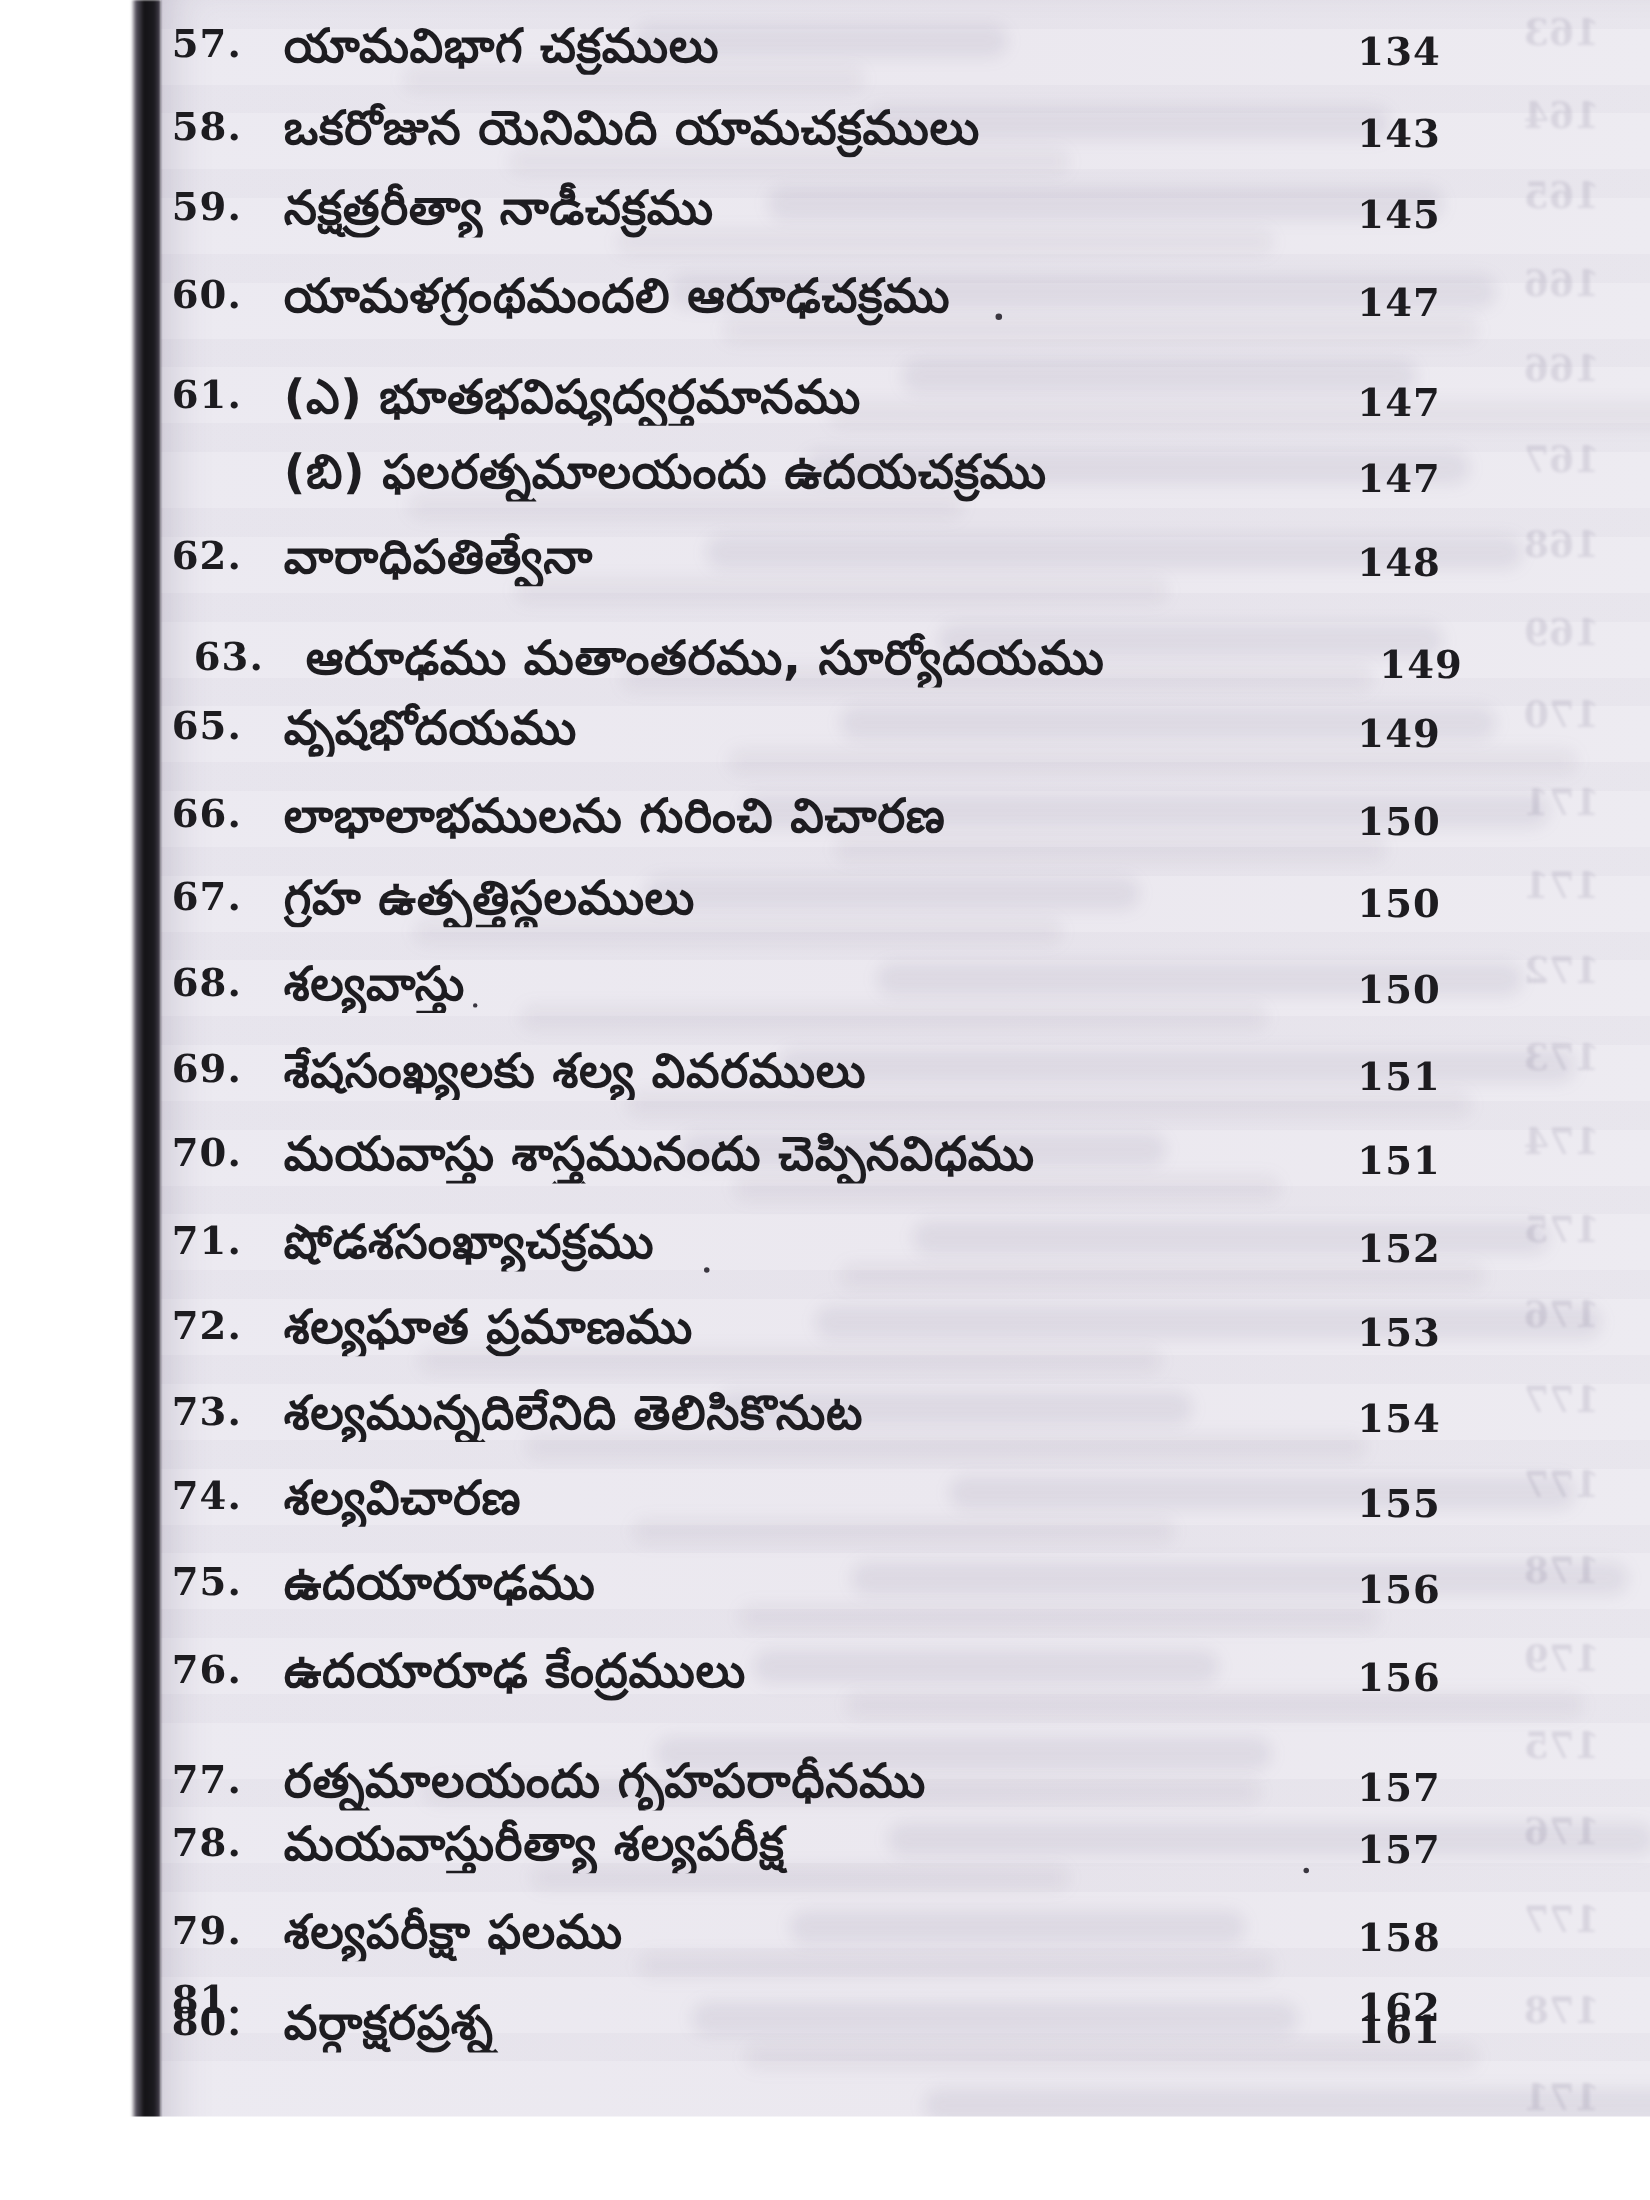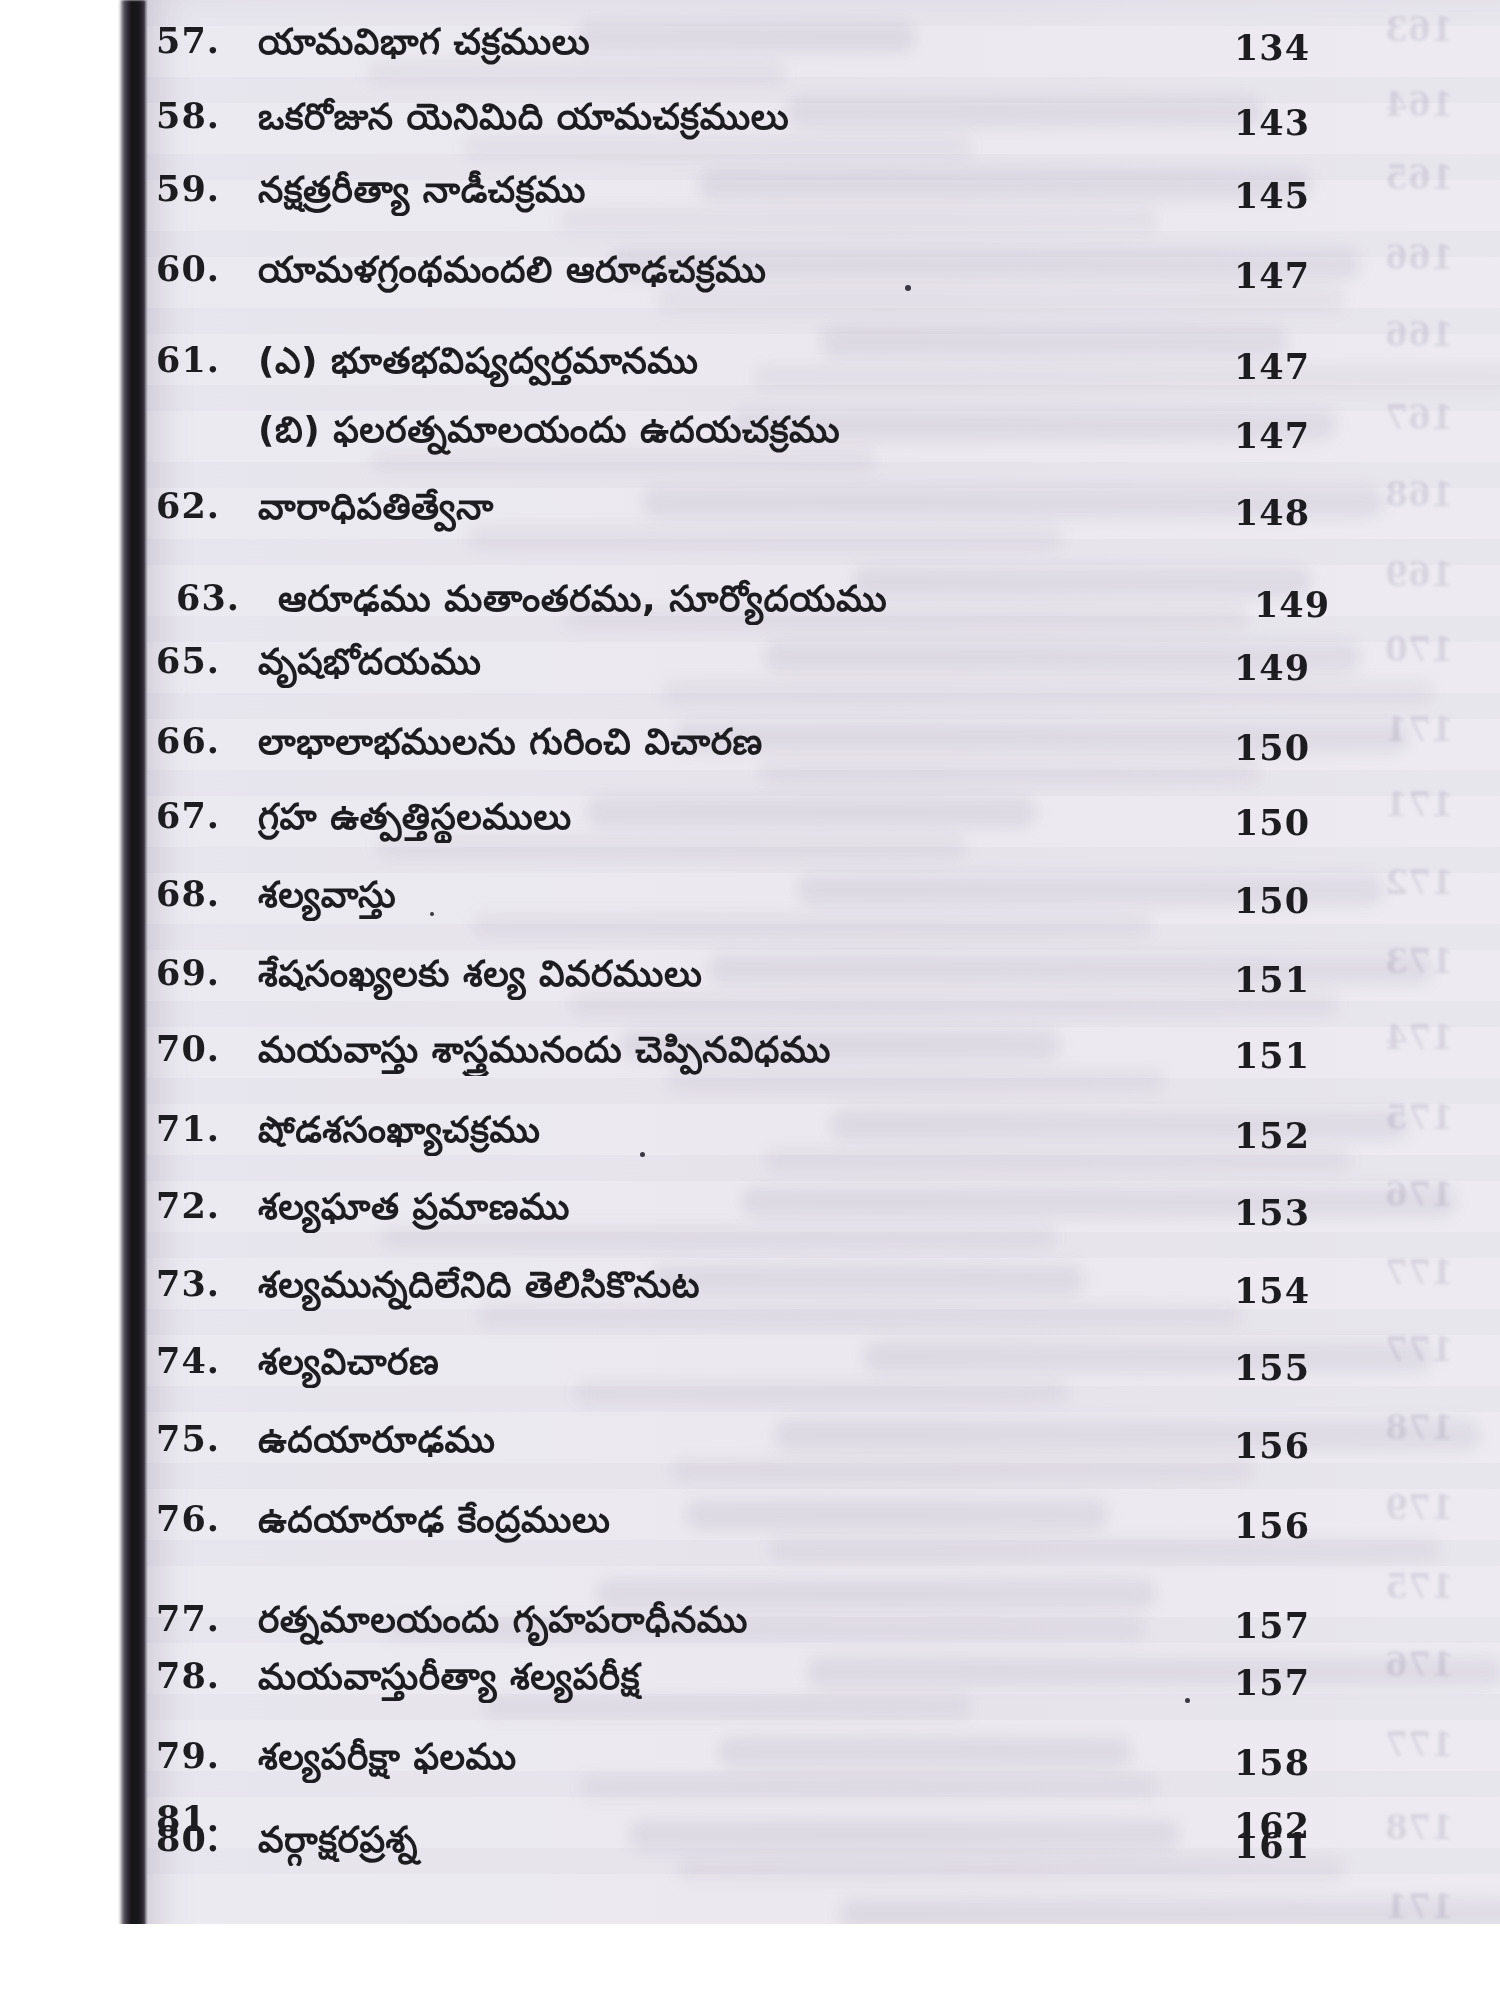--- a/index.html
+++ b/index.html
@@ -35,21 +35,21 @@
   
   .toc{position:absolute;left:146px;top:0;width:1354px;height:2000px;}
   .row{position:absolute;left:0;width:1354px;height:58px;color:#1d1c20;}
   .sn{
     position:absolute;left:4px;width:70px;text-align:right;
     font-family:"DejaVu Serif",serif;font-weight:700;font-size:35px;line-height:50px;
     letter-spacing:1px;
   }
   .title{
     position:absolute;left:112px;right:330px;
-    font-family:"DejaVu Sans",sans-serif;font-weight:700;font-size:36px;line-height:52px;
+    font-family:"DejaVu Sans",sans-serif;font-weight:700;font-size:43px;line-height:52px;
     letter-spacing:0.5px;white-space:nowrap;overflow:hidden;
   }
   .pg{
     position:absolute;right:190px;width:110px;text-align:right;
     font-family:"DejaVu Serif",serif;font-weight:700;font-size:35px;line-height:50px;
     transform:translateY(7px);letter-spacing:1px;
   }
   
   .ghosts{position:absolute;left:146px;top:0;width:1354px;height:2000px;pointer-events:none;}
   .smudge{

